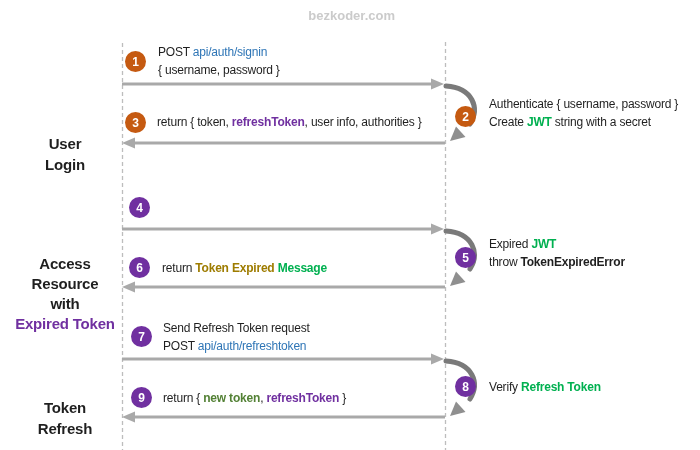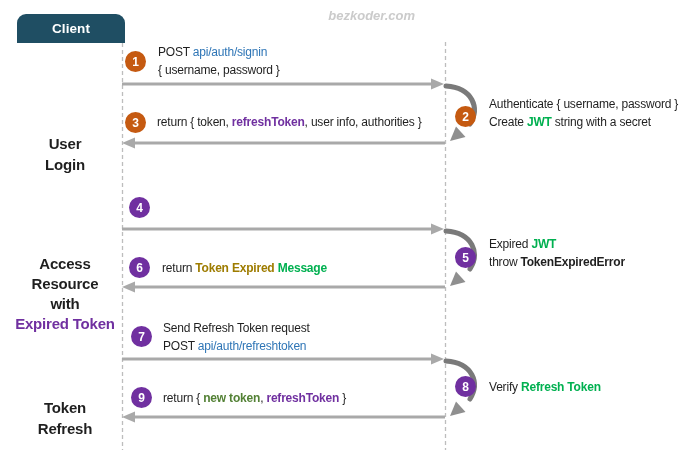--- a/index.html
+++ b/index.html
@@ -21,22 +21,22 @@
   .arrow-head{fill:var(--arrow);}
   .loop-path{stroke:var(--loop);stroke-width:5;fill:none;stroke-linecap:round;}
   .loop-head{fill:#8f8f8f;}
   .hdr{
     position:absolute;display:flex;align-items:center;justify-content:center;
     color:#fff;font-weight:700;font-size:13.5px;letter-spacing:.1px;
   }
   .hdr-client{left:17px;top:14px;width:108px;height:29px;background:var(--client-bg);border-radius:9px 9px 0 0;}
   .hdr-server{left:444px;top:12px;width:110px;height:30px;background:var(--server-bg);border-radius:5px 12px 0 0;}
   .watermark{
-    position:absolute;left:300px;top:8px;width:115px;text-align:right;
-    color:var(--watermark);font-style:italic;font-weight:700;font-size:13px;
+    position:absolute;left:280px;top:8px;width:115px;text-align:right;
+    color:var(--watermark);font-weight:700;font-size:13px;
   }
   .section{position:absolute;text-align:center;font-weight:700;font-size:15px;letter-spacing:-0.2px;margin-top:48px;}
   .sec-ln{line-height:21px;}
   .sec-ln4{line-height:20px;}
   .t-purple{color:var(--c-purple);}
   .badge{
     position:absolute;width:21px;height:21px;border-radius:50%;
     display:flex;align-items:center;justify-content:center;
     color:#fff;font-weight:700;font-size:12px;
   }
@@ -80,23 +80,20 @@
     <use href="#arr-l" transform="translate(0,144)"></use>
     <use href="#arr-r" transform="translate(0,275)"></use>
     <use href="#arr-l" transform="translate(0,274)"></use>
     <use href="#loop"></use>
     <use href="#loop" transform="translate(0,145)"></use>
     <use href="#loop" transform="translate(0,275)"></use>
   </svg>
 
   <div class="watermark">bezkoder.com</div>
 
-  <div class="hdr hdr-client">
-    <span>Client</span>
-  </div>
 
   <div class="section" style="left:8px;top:85px;width:114px">
     <div class="sec-ln">User</div>
     <div class="sec-ln">Login</div>
   </div>
   <div class="section" style="left:2px;top:206px;width:126px">
     <div class="sec-ln4">Access</div>
     <div class="sec-ln4">Resource</div>
     <div class="sec-ln4">with</div>
     <div class="sec-ln4 t-purple">Expired Token</div>

